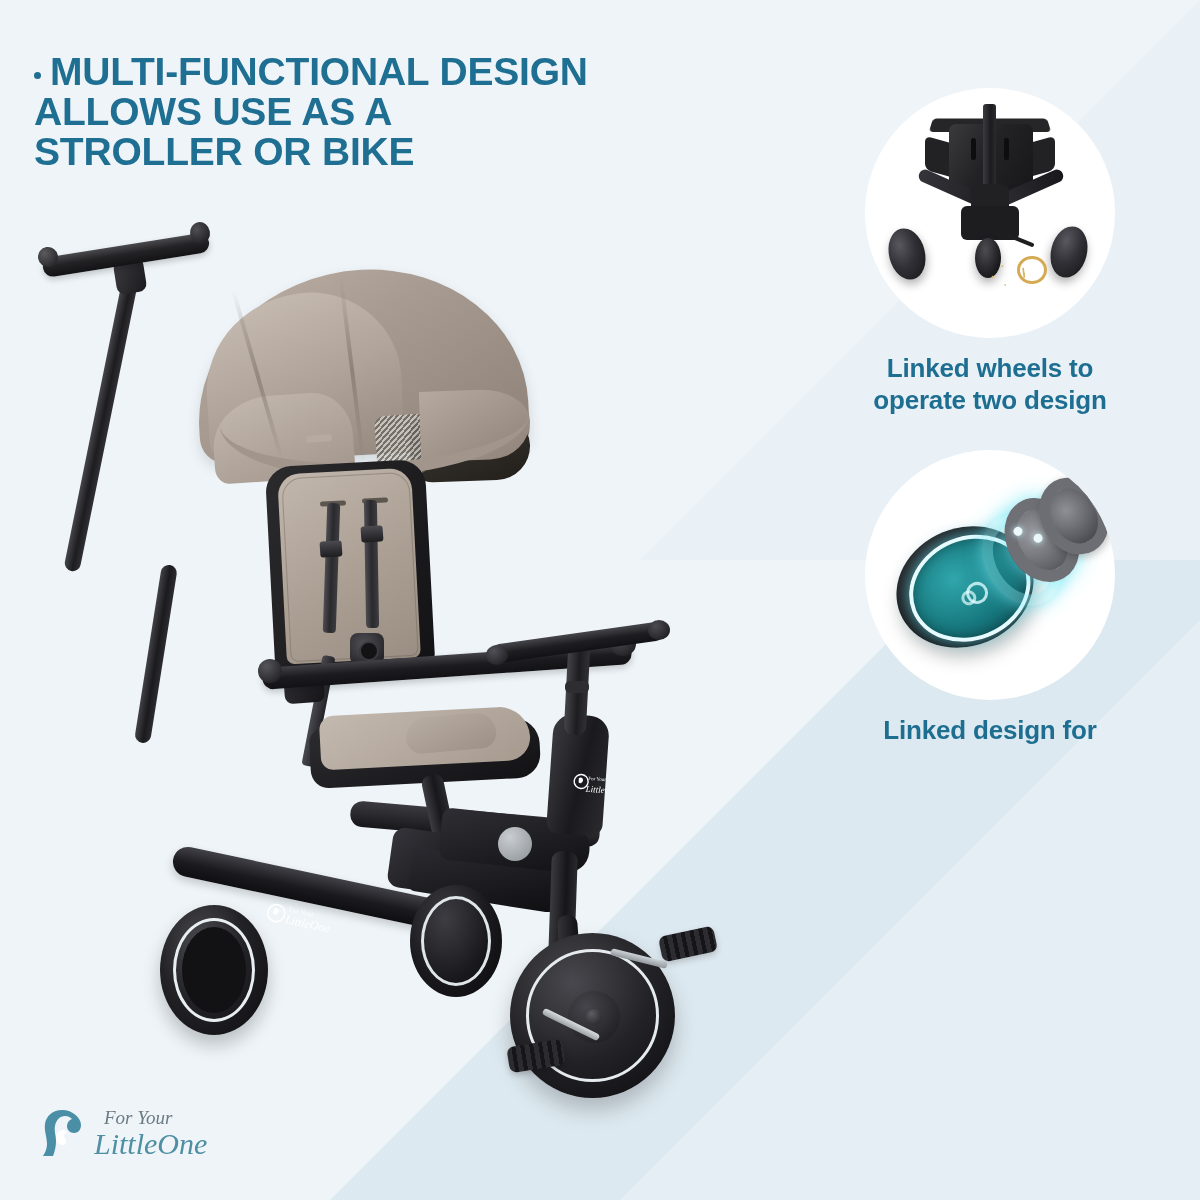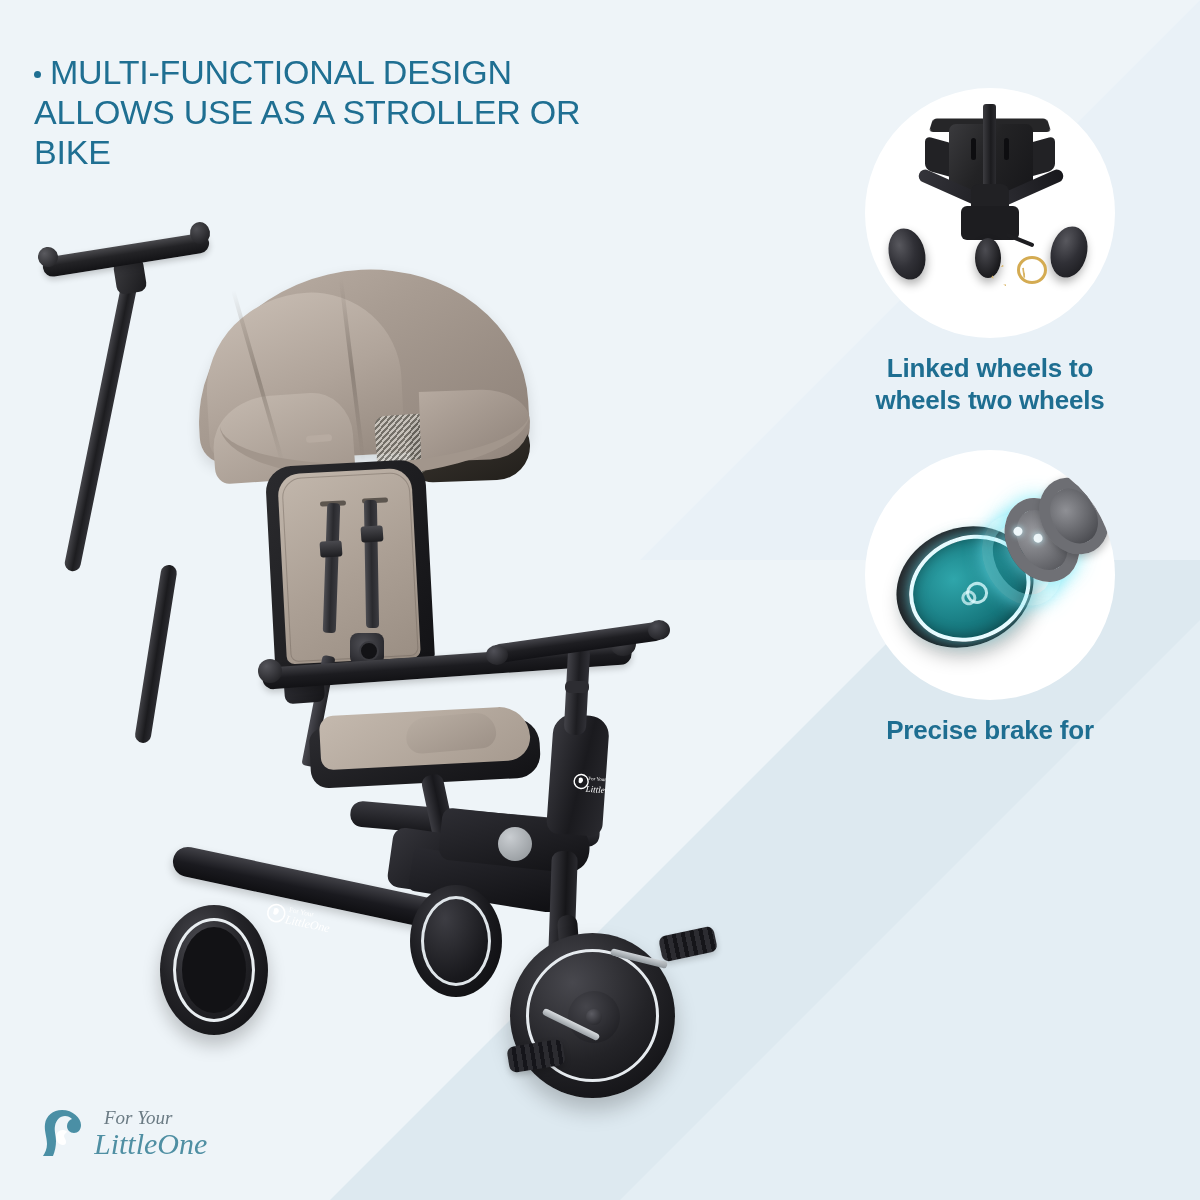--- a/index.html
+++ b/index.html
@@ -27,21 +27,21 @@
   }
   .bg-topright{
     position:absolute;right:0;top:0;width:560px;height:560px;
     background:#e9f1f7;
     clip-path:polygon(560px 0,560px 560px,0 560px);
   }
 
   
   .headline{
     position:absolute;left:34px;top:52px;width:560px;
-    color:#1f6f92;font-weight:normal;font-size:34px;line-height:40px;
+    color:#1f6f92;font-weight:bold;font-size:39px;line-height:40px;
     letter-spacing:-0.2px;
   }
   .headline .bullet{
     display:inline-block;width:7px;height:7px;border-radius:50%;
     background:#1f6f92;vertical-align:6px;margin-right:9px;
   }
   .headline .txt{display:inline;}
 
   
   .feature{position:absolute;width:400px;left:790px;text-align:center;}
@@ -634,42 +634,42 @@
         <div class="ch-rod"></div>
         <div class="ch-wheel ch-wheelC"></div>
         <div class="ch-wheel ch-wheelL"></div>
         <div class="ch-wheel ch-wheelR"></div>
         <div class="ch-brake"></div>
         <div class="ch-arrow"></div>
       </div>
     </div>
     <div class="f-cap">
       <div>Linked wheels to</div>
-      <div>wheels two wheels</div>
+      <div>operate two design</div>
     </div>
   </div>
 
   <div class="feature" id="feature-wheels">
     <div class="f-circle">
       <div class="wh-wrap">
         <div class="wh-tire">
           <div class="wh-rim">
             <div class="wh-axle"></div>
           </div>
         </div>
         <div class="wh-ring wh-ring1"></div>
         <div class="wh-ring wh-ring2">
           <span class="b1"></span>
           <span class="b2"></span>
         </div>
         <div class="wh-ring wh-ring3"></div>
       </div>
     </div>
     <div class="f-cap">
-      <div>Precise brake for</div>
+      <div>Linked design for</div>
     </div>
   </div>
 
 
   <div id="brand">
     <svg class="brand-mark" viewBox="0 0 58 58">
       <path d="M30 6c-9 0-16 6-17 14-1 7 2 13 2 20 0 5-2 9-4 12h10c2-5 3-10 3-15 0-6-2-10-1-15 1-6 5-10 10-10 3 0 5 1 7 3-3 1-5 4-5 7 0 4 3 7 7 7s7-3 7-8C49 14 41 6 30 6z" fill="#4a8fa5"></path>
       <path d="M31 26c-4 0-7 3-7 7s3 8 7 8c2 0 3-1 3-3 0-3-2-4-2-6 0-2 2-3 3-4 0-1-2-2-4-2z" fill="#ffffff"></path>
     </svg>
     <svg class="brand-text" viewBox="0 0 170 62">

